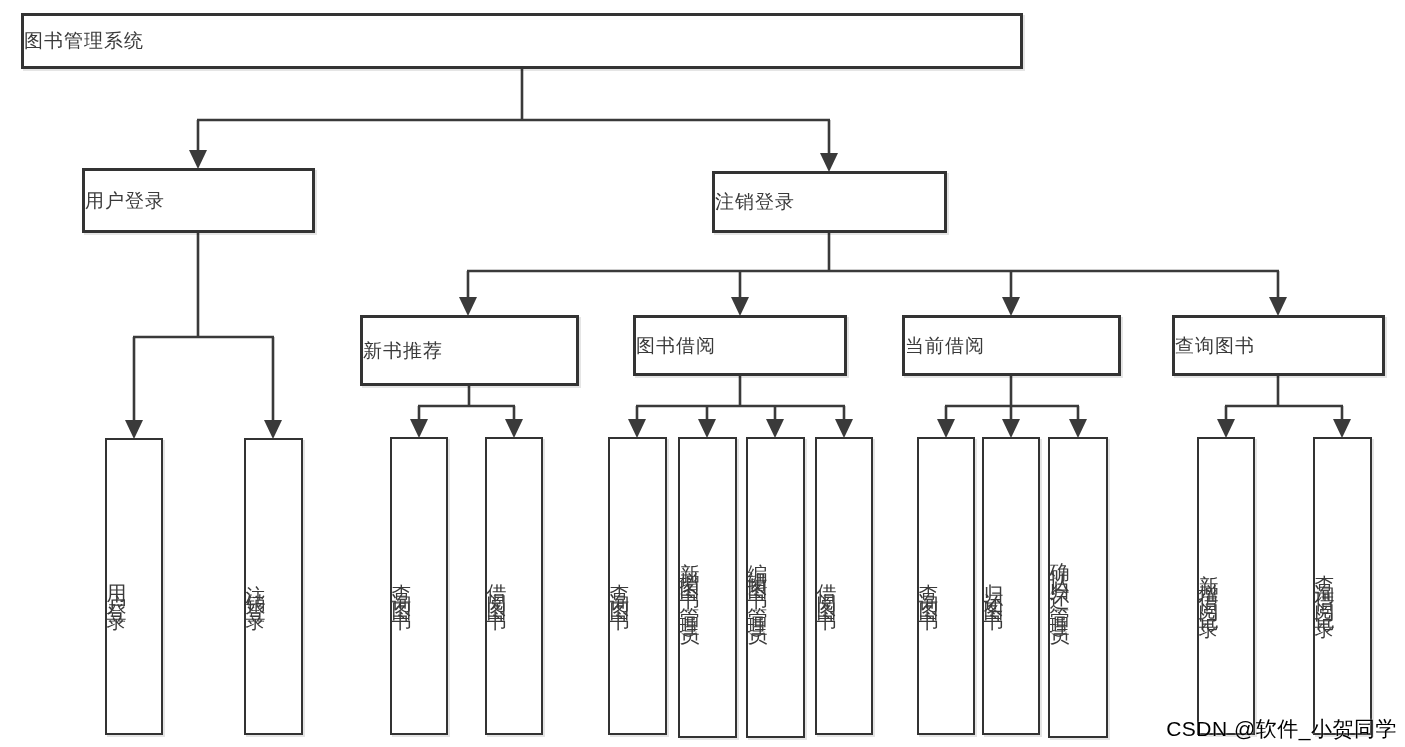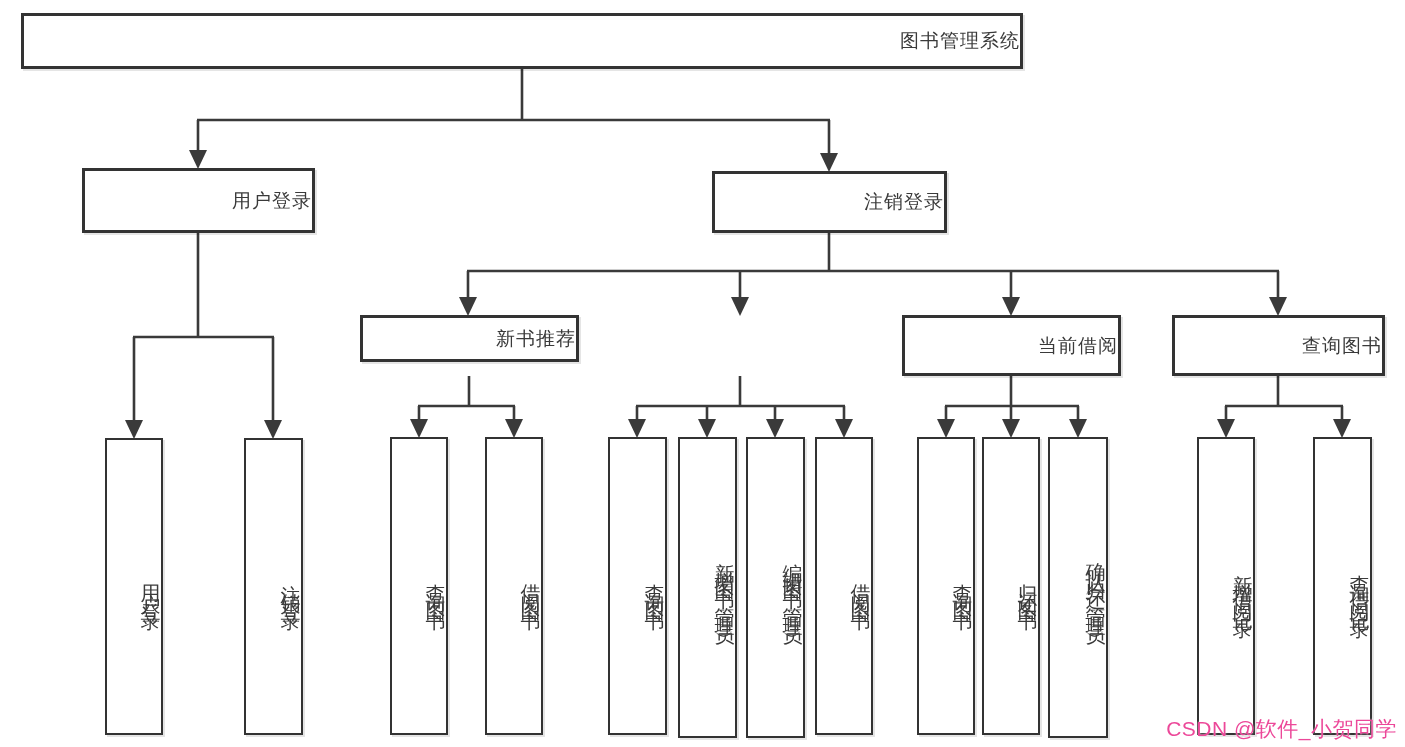--- a/index.html
+++ b/index.html
@@ -6,35 +6,35 @@
   body{
     width:1405px;height:747px;position:relative;overflow:hidden;
     font-family:"Liberation Sans","DejaVu Sans",sans-serif;
     color:#3a3a3a;
   }
   #stage{position:absolute;left:0;top:0;width:1405px;height:747px;}
   svg.connectors{position:absolute;left:0;top:0;z-index:1;}
   .node{
     position:absolute;z-index:2;box-sizing:border-box;
     background:#fff;border:3px solid #333;
-    display:flex;align-items:center;justify-content:flex-end;
+    display:flex;align-items:center;justify-content:flex-start;
     box-shadow:2px 2px 0 rgba(0,0,0,0.10);
   }
   .node.h span{
     font-size:19px;letter-spacing:1px;white-space:nowrap;color:#3a3a3a;
   }
   .node.leaf{border-width:2.5px;}
   .node.leaf span{
     writing-mode:vertical-rl;text-orientation:mixed;
     font-size:20px;letter-spacing:9px;line-height:1;color:#3a3a3a;
     max-height:290px;
   }
   .watermark{
     position:absolute;right:8px;bottom:4px;z-index:5;
-    font-size:21px;letter-spacing:0.5px;color:#ec4899;
+    font-size:21px;letter-spacing:0.5px;color:#000000;
     text-shadow:0 0 2px rgba(255,255,255,0.8);
     white-space:nowrap;
   }
 </style>
 </head>
 <body>
 
 <div id="stage">
 
   <svg class="connectors" width="1405" height="747" viewBox="0 0 1405 747">
@@ -95,22 +95,25 @@
     <span>图书管理系统</span>
   </div>
 
   <div class="node h" style="left:82px;top:168px;width:233px;height:65px">
     <span>用户登录</span>
   </div>
   <div class="node h" style="left:712px;top:171px;width:235px;height:62px">
     <span>注销登录</span>
   </div>
 
-  <div class="node h" style="left:360px;top:315px;width:219px;height:47px">
+  <div class="node h" style="left:360px;top:315px;width:219px;height:71px">
     <span>新书推荐</span>
+  </div>
+  <div class="node h" style="left:633px;top:315px;width:214px;height:61px">
+    <span>图书借阅</span>
   </div>
   <div class="node h" style="left:902px;top:315px;width:219px;height:61px">
     <span>当前借阅</span>
   </div>
   <div class="node h" style="left:1172px;top:315px;width:213px;height:61px">
     <span>查询图书</span>
   </div>
 
   <div class="node leaf" style="left:105px;top:438px;width:58px;height:297px">
     <span>用户登录</span>

